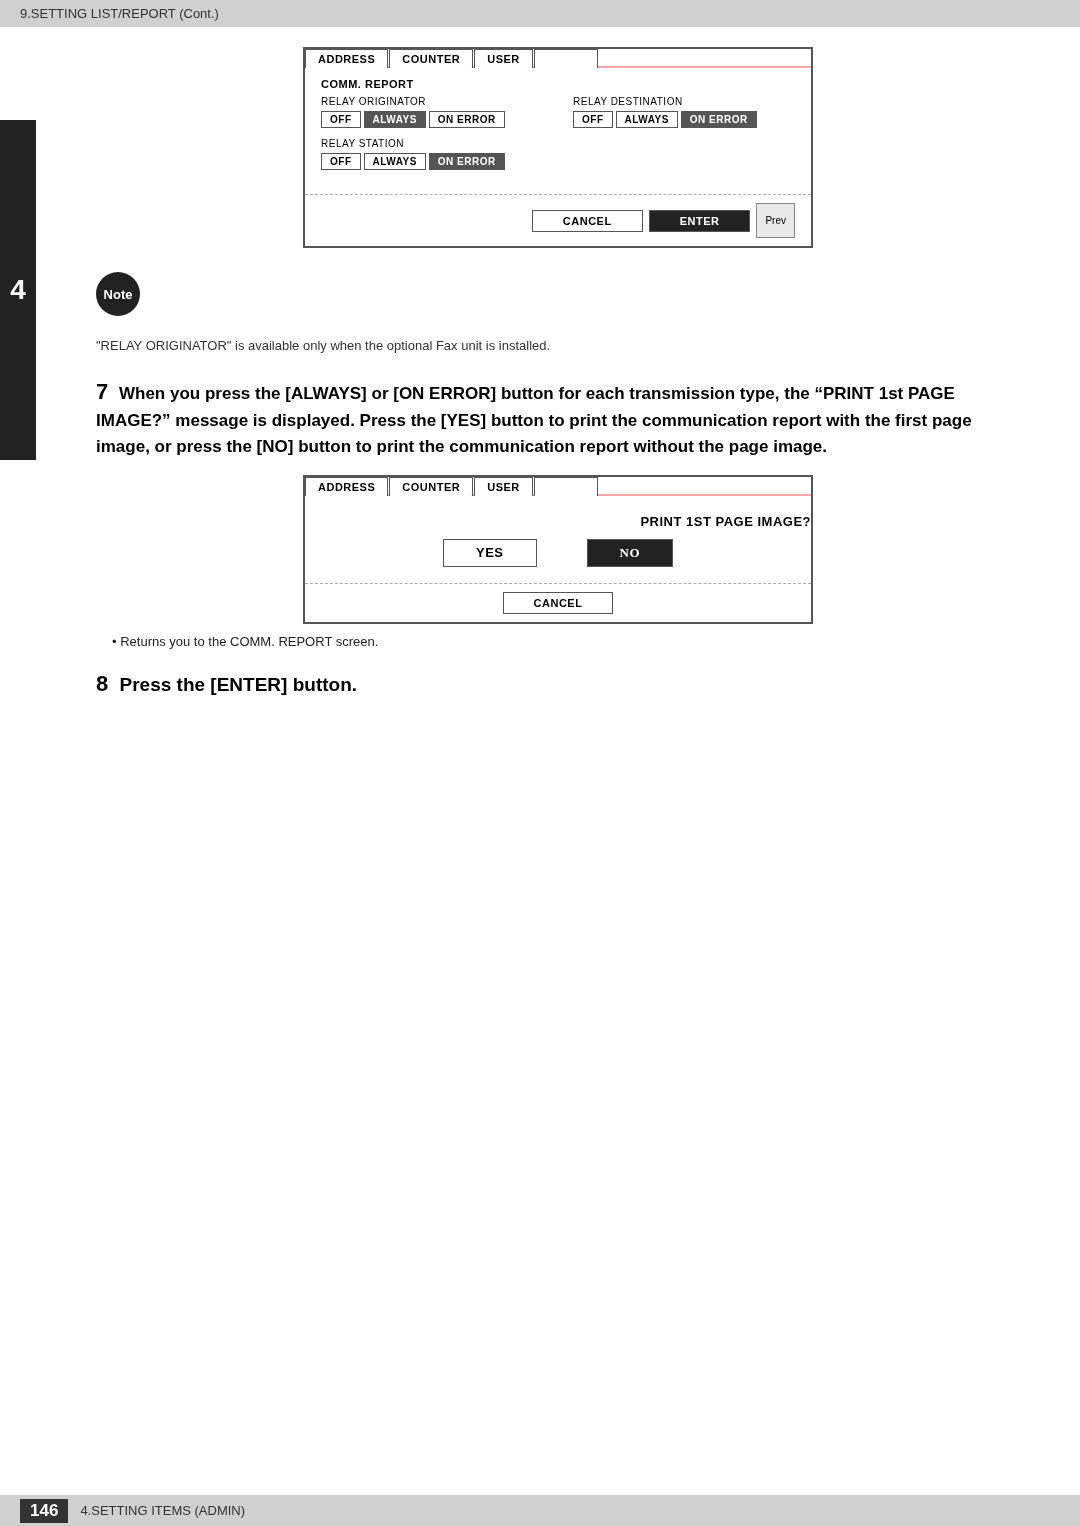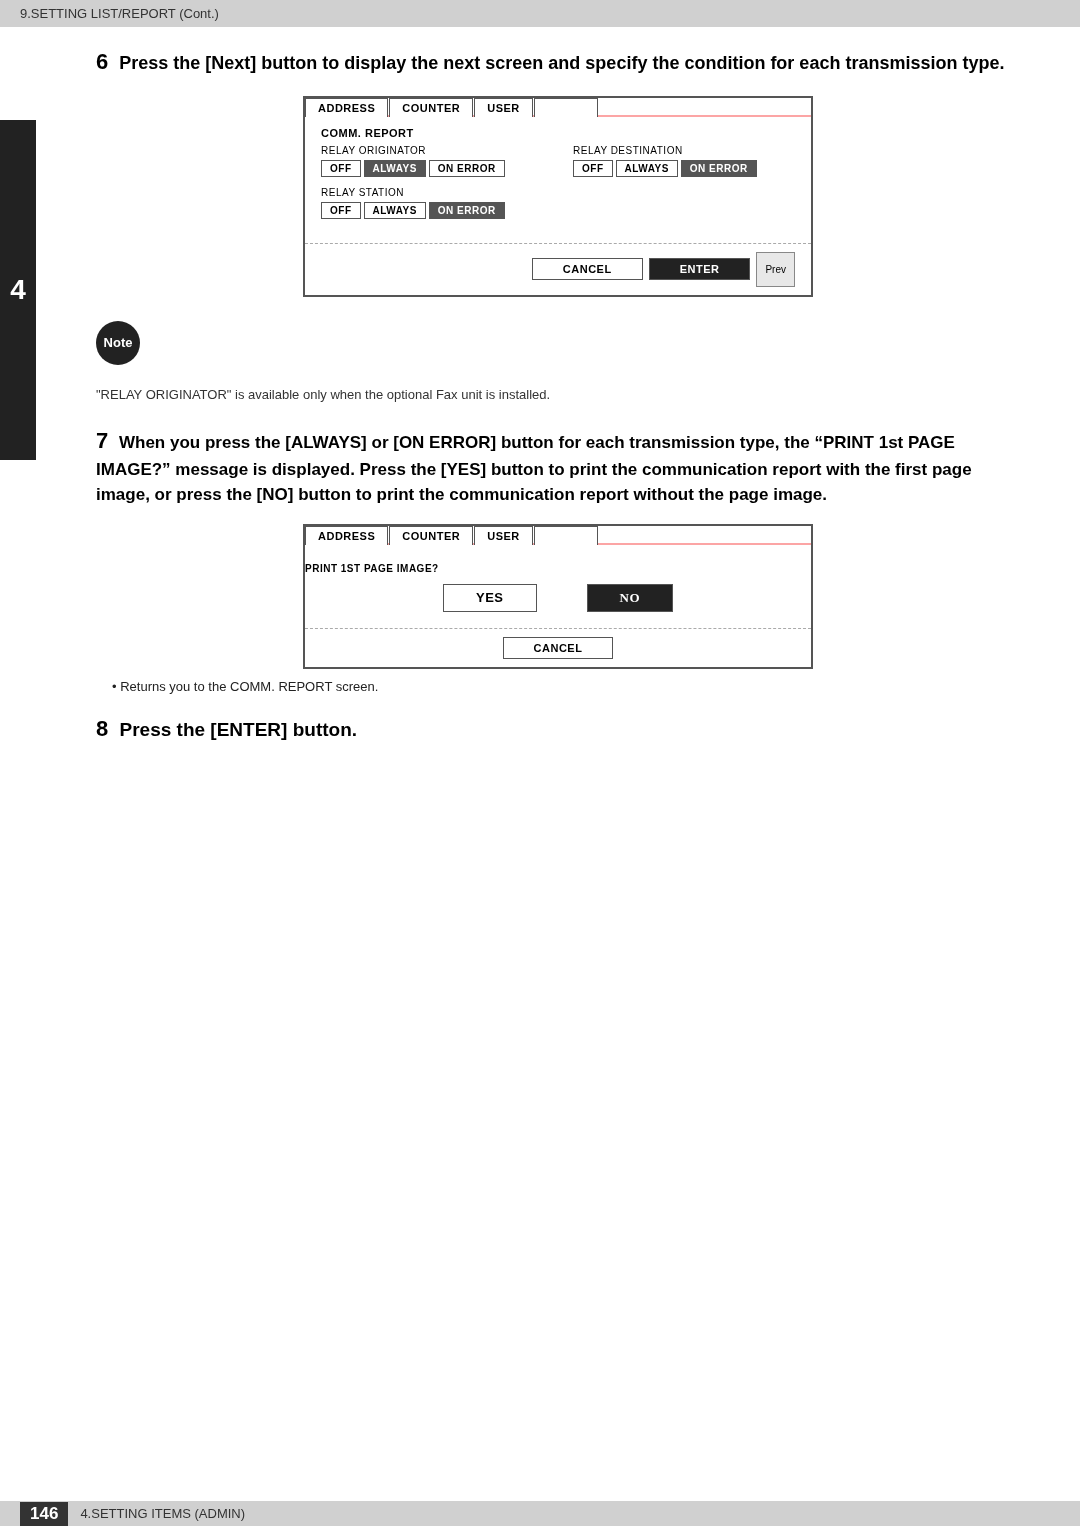--- a/index.html
+++ b/index.html
@@ -44,21 +44,21 @@
       position: absolute;
       bottom: 0;
       left: 0;
       right: 0;
       background: #d0d0d0;
       padding: 6px 20px;
       font-size: 13px;
       color: #333;
       display: flex;
       align-items: center;
-      height: 25px;
+      height: 31px;
     }
     .bottom-bar .page-num {
       background: #333;
       color: #fff;
       font-weight: bold;
       font-size: 17px;
       padding: 2px 10px;
       margin-right: 12px;
     }
 
@@ -244,22 +244,22 @@
     }
 
     
     .screen-box2 {
       border: 2px solid #555;
       background: #fff;
       width: 510px;
       margin: 0 auto 10px auto;
     }
     .print-question {
-      text-align: left;
-      font-size: 10px;
+      text-align: right;
+      font-size: 13px;
       font-weight: bold;
       letter-spacing: 0.5px;
       padding: 18px 0 10px 0;
     }
     .yes-no-group {
       display: flex;
       justify-content: center;
       gap: 50px;
       padding-bottom: 16px;
     }
@@ -291,24 +291,20 @@
 <div class="top-bar">
   <span>9.SETTING LIST/REPORT (Cont.)</span>
 </div>
 
 <div class="left-tab">
   <span>4</span>
 </div>
 
 <div class="main-content">
 
-  <p class="step-heading">
-    <span class="step-num">6</span>
-    <span>Press the [Next] button to display the next screen and specify the condition for each transmission type.</span>
-  </p>
 
   <div class="screen-box">
     <div class="tab-bar">
       <div class="tab-item raised">ADDRESS</div>
       <div class="tab-item raised">COUNTER</div>
       <div class="tab-item raised">USER</div>
       <div class="tab-item active raised">ADMIN</div>
     </div>
     <div class="screen-content">
       <div class="screen-label">COMM. REPORT</div>

